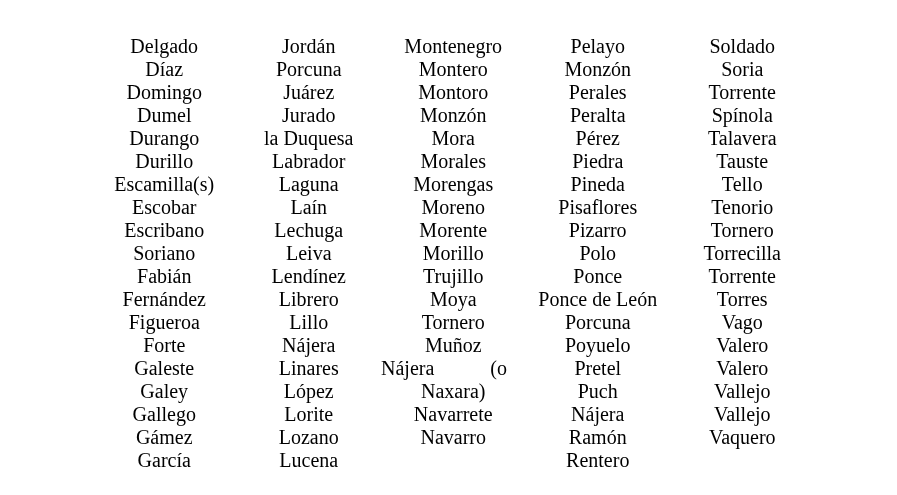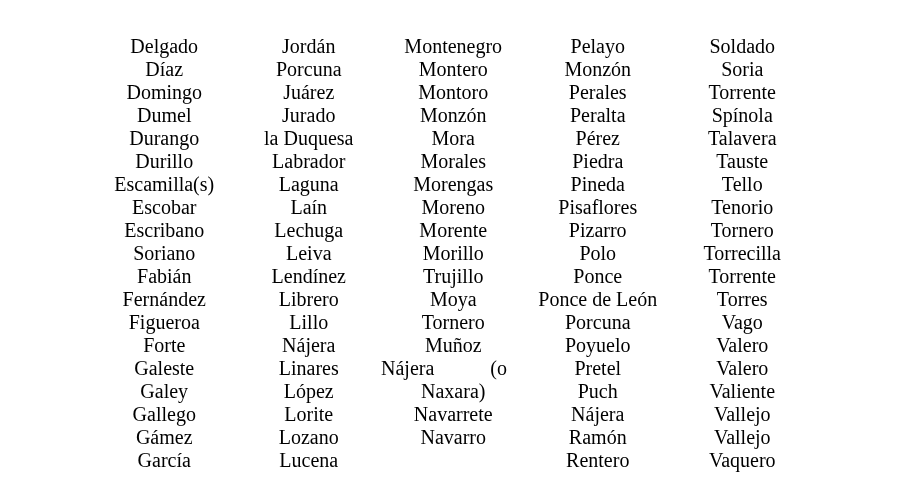--- a/index.html
+++ b/index.html
@@ -143,19 +143,18 @@
         <div class="name-line">Tauste</div>
         <div class="name-line">Tello</div>
         <div class="name-line">Tenorio</div>
         <div class="name-line">Tornero</div>
         <div class="name-line">Torrecilla</div>
         <div class="name-line">Torrente</div>
         <div class="name-line">Torres</div>
         <div class="name-line">Vago</div>
         <div class="name-line">Valero</div>
         <div class="name-line">Valero</div>
-        <div class="name-line">Valiente</div>
         <div class="name-line">Vallejo</div>
         <div class="name-line">Vallejo</div>
         <div class="name-line">Vaquero</div>
       </div>
     </div>
 </div>
 
 </body></html>

